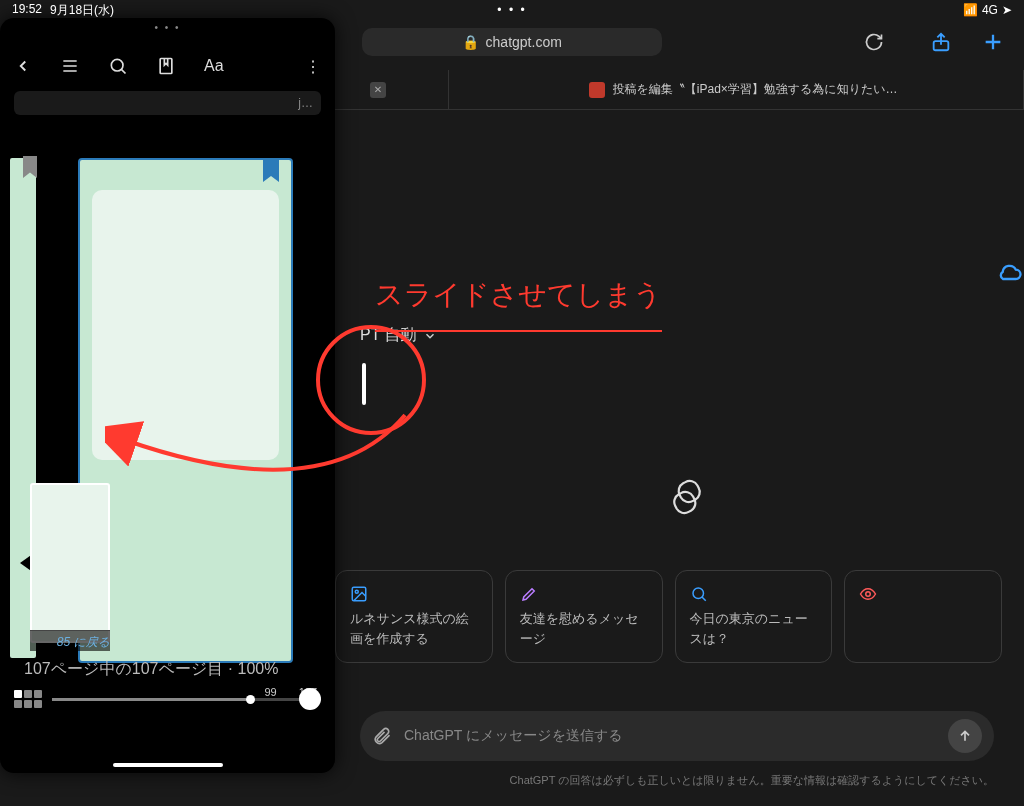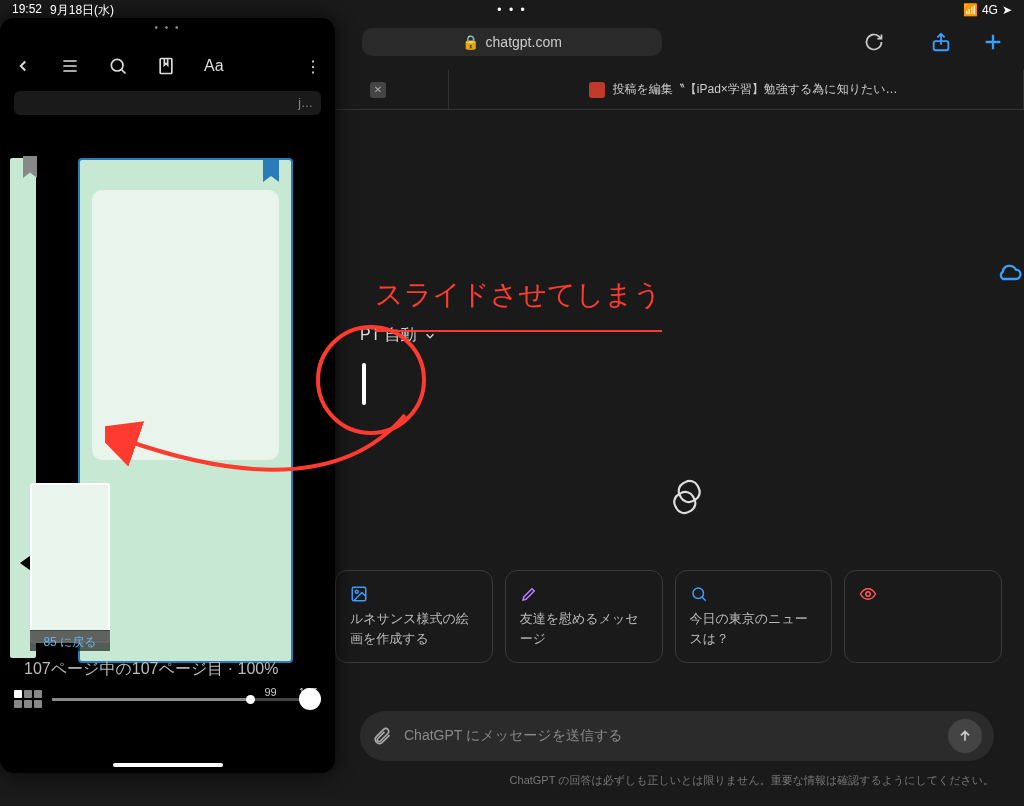--- a/index.html
+++ b/index.html
@@ -153,26 +153,27 @@
   left: 30px; bottom: 130px;
   width: 80px; height: 160px;
   background: #e8f4ec;
   border: 2px solid #fff;
   border-radius: 3px;
 }
 .reader-return {
   position: absolute;
   left: 30px; bottom: 122px;
   width: 80px;
-  text-align: center;
+  text-align: right;
   color: #6bb0e0;
   font-size: 12px;
   border-top: 1px solid #444;
   padding-top: 3px;
   background: rgba(0,0,0,0.6);
+  font-style: italic;
 }
 .triangle-pointer {
   position: absolute;
   left: 20px; bottom: 200px;
   width: 0; height: 0;
   border-top: 10px solid transparent;
   border-bottom: 10px solid transparent;
   border-right: 14px solid #000;
 }
 

